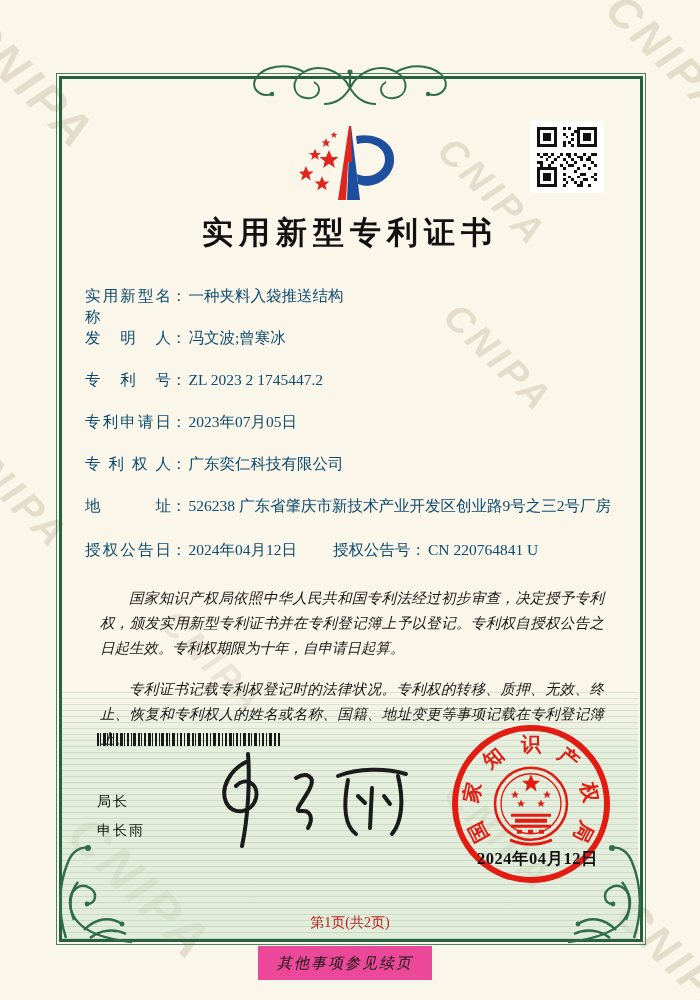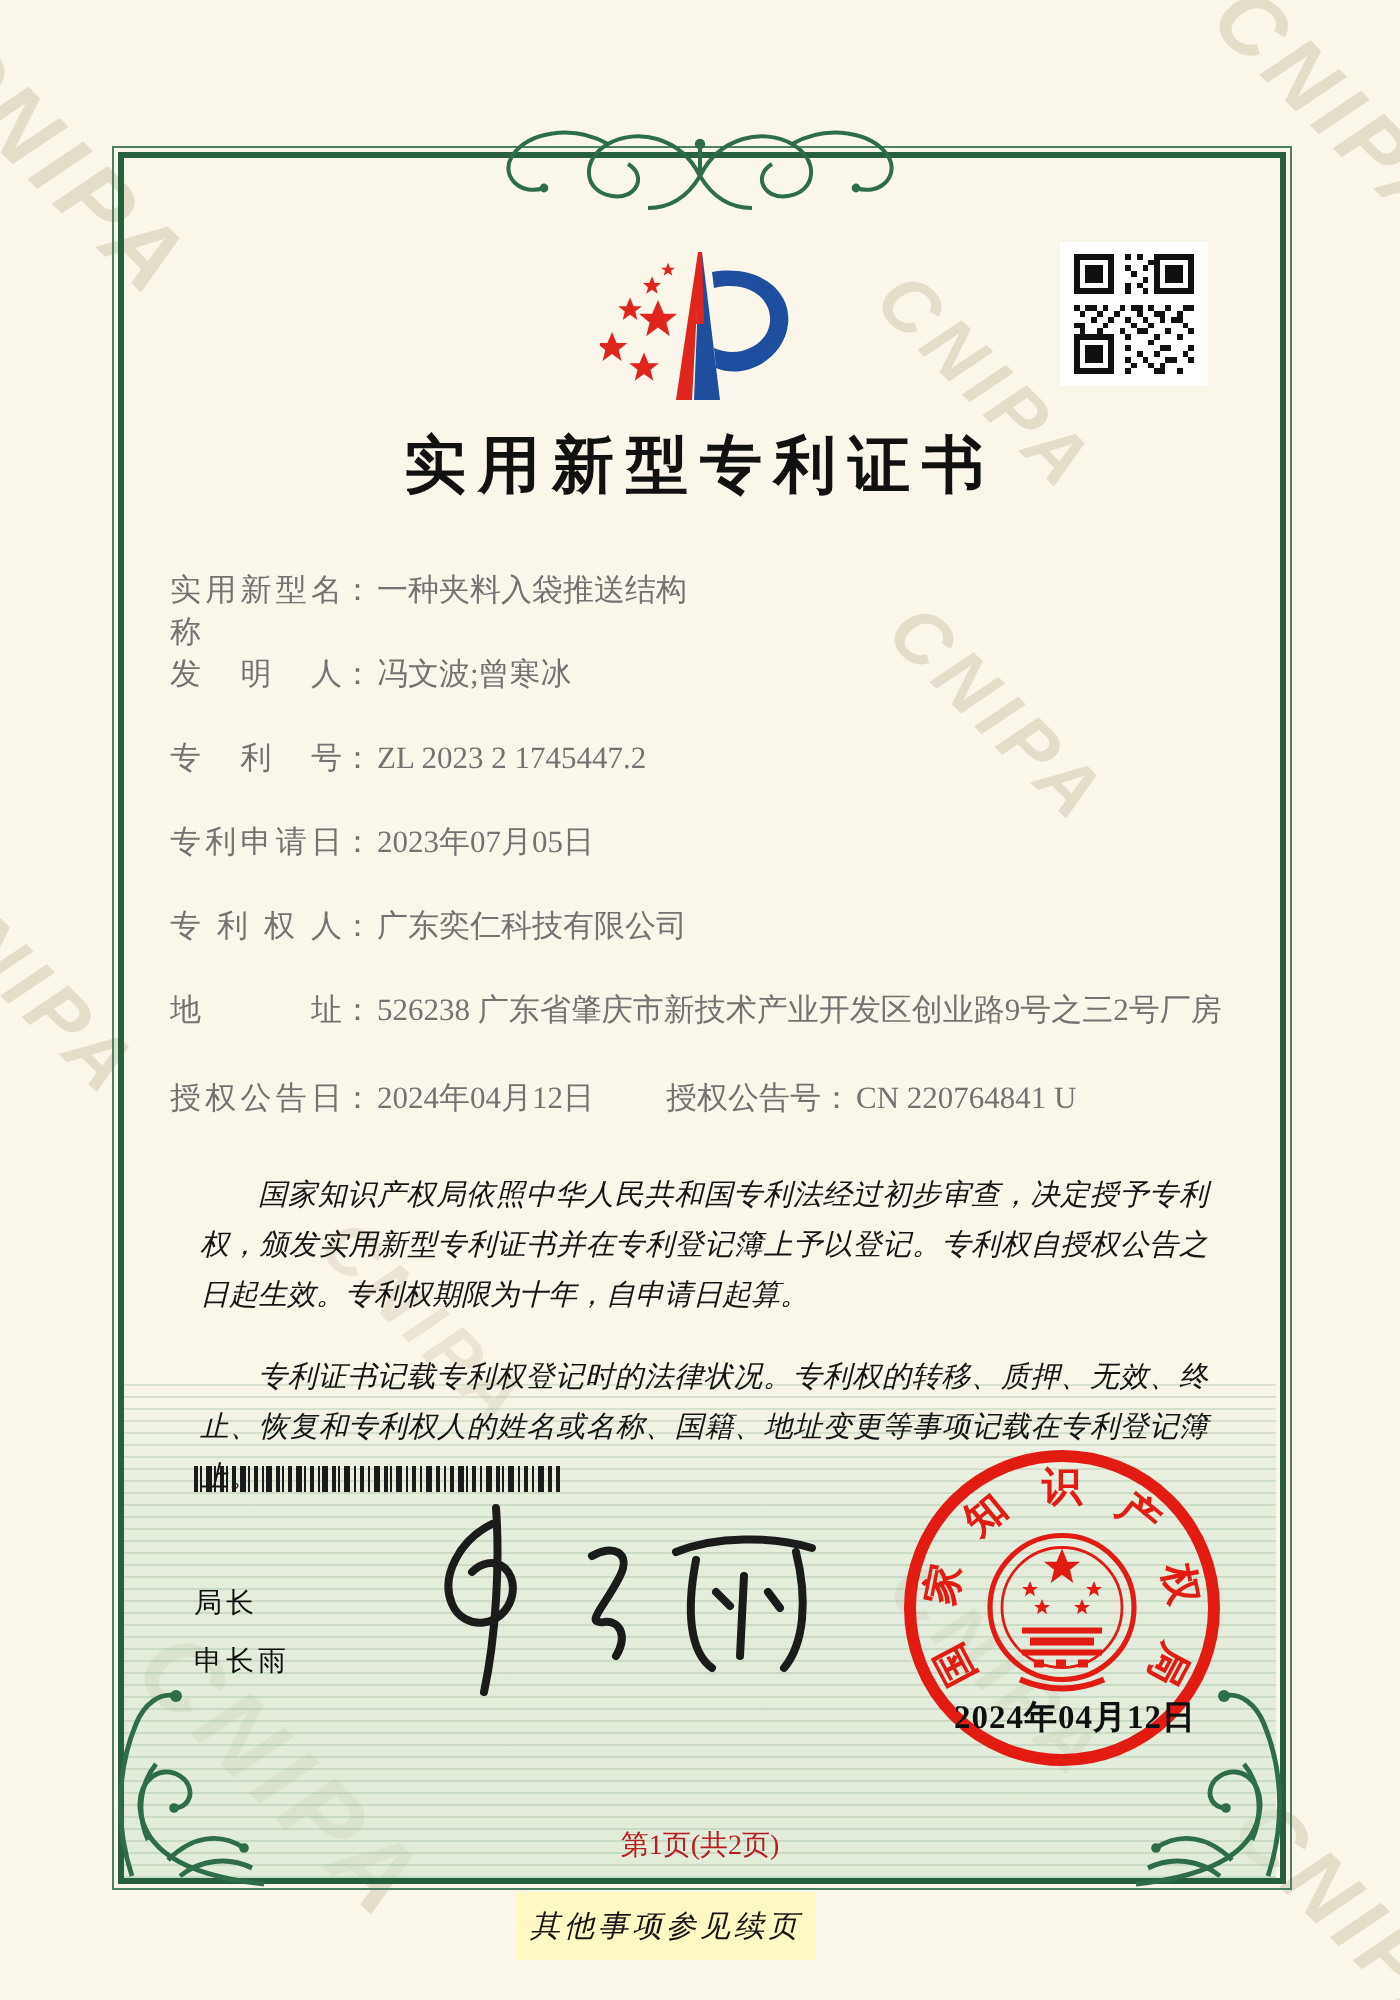--- a/index.html
+++ b/index.html
@@ -18,42 +18,42 @@
   .waves{position:absolute;left:62px;top:688px;width:576px;height:251px;
          background:
            repeating-linear-gradient(0deg, rgba(96,150,110,0.20) 0 1px, rgba(0,0,0,0) 1px 6px),
            linear-gradient(180deg, rgba(213,231,209,0) 0%, rgba(213,231,209,0.55) 25%, rgba(213,231,209,0.65) 100%);}
   
   .cert-no{left:88px;top:119px;font-size:15px;color:#1a1a1a;letter-spacing:1.5px;}
   .qr-box{left:530px;top:121px;width:74px;height:72px;background:#ffffff;}
   .title{left:0;right:0;top:212px;text-align:center;font-size:31px;font-weight:700;
          letter-spacing:6px;color:#111;}
   
-  .fields{left:85px;top:285px;width:540px;font-size:15.5px;color:#737373;}
+  .fields{left:85px;top:285px;width:540px;font-size:15.5px;color:#0c4a6e;}
   .frow{display:flex;align-items:flex-start;height:42px;line-height:21px;}
   .frow.auto{height:auto;min-height:44px;}
   .flabel{display:inline-block;width:86px;text-align:justify;text-align-last:justify;flex:0 0 86px;}
   .fcolon{flex:0 0 12px;}
   .fvalue{padding-left:2px;}
   .fvalue.wrap{width:442px;}
   .pair2{margin-left:36px;display:flex;}
   
   .bodytext{left:85px;top:571px;width:534px;font-size:14.5px;line-height:25.2px;
             font-style:italic;color:#151515;text-align:justify;}
   .bodytext p{margin:15px;text-indent:2em;}
   
   .sig-label{left:97px;font-size:14px;letter-spacing:2px;color:#111;
              font-family:"Liberation Sans","DejaVu Sans",sans-serif;}
   .seal{left:452px;top:725px;width:158px;height:158px;border:6px solid #e3140b;
         border-radius:50%;box-sizing:border-box;opacity:0.96;}
   .seal-char{position:absolute;left:50%;top:50%;width:22px;height:22px;margin:-11px 0 0 -11px;
         font-size:20px;font-weight:700;color:#e3140b;text-align:center;line-height:22px;}
   .seal-date{left:477px;top:848px;font-size:16.5px;font-weight:700;color:#101010;letter-spacing:0.5px;}
   .footer-page{left:0;right:0;top:914px;text-align:center;font-size:14px;color:#b91c1c;}
-  .cont-box{left:258px;top:946px;width:150px;height:34px;background:#fef9c3;
+  .cont-box{left:258px;top:946px;width:174px;height:34px;background:#ec4899;
             display:flex;align-items:center;justify-content:center;}
   .cont-box span{font-size:15px;font-style:italic;letter-spacing:2px;color:#151515;}
 </style>
 </head>
 <body>
 
 <div class="page">
 
   <span class="wm" style="left:28px;top:82px;font-size:48px;">CNIPA</span>
   <span class="wm" style="left:668px;top:56px;font-size:44px;">CNIPA</span>

